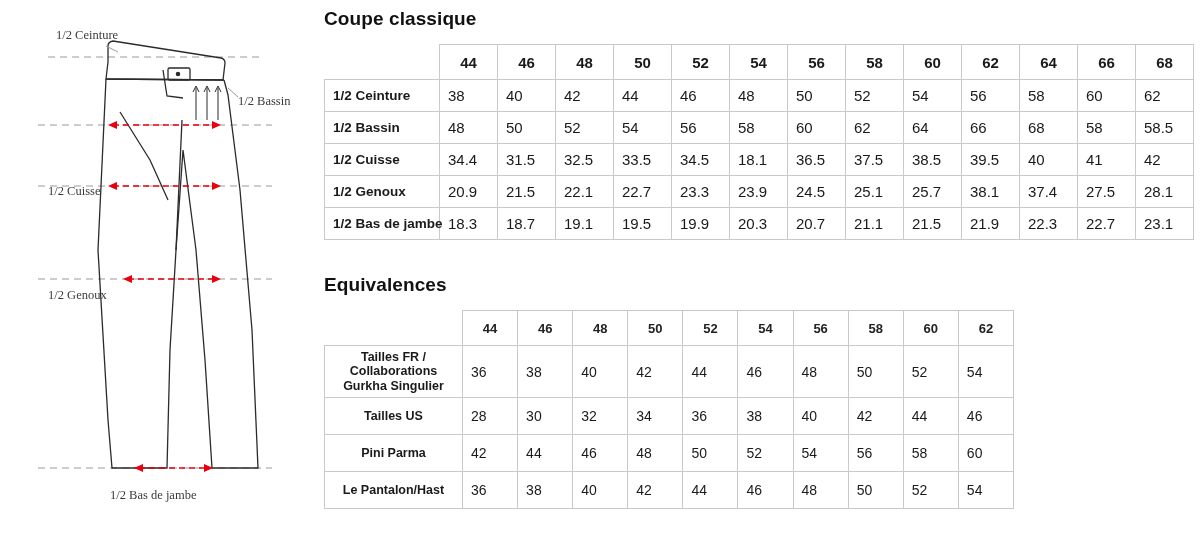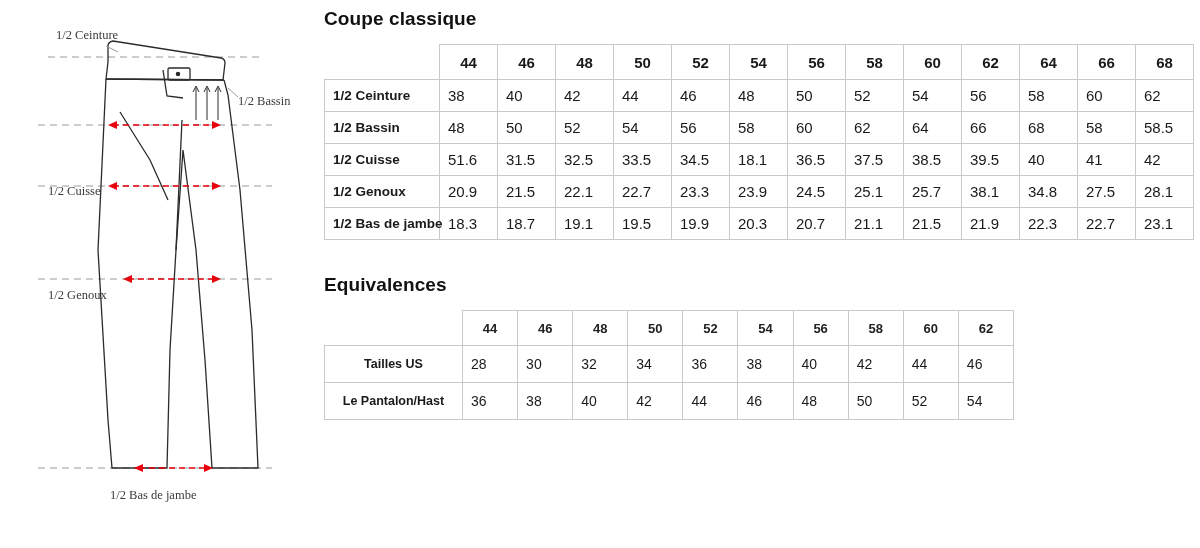--- a/index.html
+++ b/index.html
@@ -275,21 +275,21 @@
           <td>60</td>
           <td>62</td>
           <td>64</td>
           <td>66</td>
           <td>68</td>
           <td>58</td>
           <td>58.5</td>
         </tr>
         <tr>
           <th class="rowhead">1/2 Cuisse</th>
-          <td>51.6</td>
+          <td>34.4</td>
           <td>31.5</td>
           <td>32.5</td>
           <td>33.5</td>
           <td>34.5</td>
           <td>18.1</td>
           <td>36.5</td>
           <td>37.5</td>
           <td>38.5</td>
           <td>39.5</td>
           <td>40</td>
@@ -301,21 +301,21 @@
           <td>20.9</td>
           <td>21.5</td>
           <td>22.1</td>
           <td>22.7</td>
           <td>23.3</td>
           <td>23.9</td>
           <td>24.5</td>
           <td>25.1</td>
           <td>25.7</td>
           <td>38.1</td>
-          <td>34.8</td>
+          <td>37.4</td>
           <td>27.5</td>
           <td>28.1</td>
         </tr>
         <tr>
           <th class="rowhead">1/2 Bas de jambe</th>
           <td>18.3</td>
           <td>18.7</td>
           <td>19.1</td>
           <td>19.5</td>
           <td>19.9</td>
@@ -358,31 +358,57 @@
             <th>52</th>
             <th>54</th>
             <th>56</th>
             <th>58</th>
             <th>60</th>
             <th>62</th>
           </tr>
         </thead>
         <tbody>
           <tr>
+            <th class="rowhead">Tailles FR / Collaborations Gurkha Singulier</th>
+            <td>36</td>
+            <td>38</td>
+            <td>40</td>
+            <td>42</td>
+            <td>44</td>
+            <td>46</td>
+            <td>48</td>
+            <td>50</td>
+            <td>52</td>
+            <td>54</td>
+          </tr>
+          <tr>
             <th class="rowhead">Tailles US</th>
             <td>28</td>
             <td>30</td>
             <td>32</td>
             <td>34</td>
             <td>36</td>
             <td>38</td>
             <td>40</td>
             <td>42</td>
             <td>44</td>
             <td>46</td>
+          </tr>
+          <tr>
+            <th class="rowhead">Pini Parma</th>
+            <td>42</td>
+            <td>44</td>
+            <td>46</td>
+            <td>48</td>
+            <td>50</td>
+            <td>52</td>
+            <td>54</td>
+            <td>56</td>
+            <td>58</td>
+            <td>60</td>
           </tr>
           <tr>
             <th class="rowhead">Le Pantalon/Hast</th>
             <td>36</td>
             <td>38</td>
             <td>40</td>
             <td>42</td>
             <td>44</td>
             <td>46</td>
             <td>48</td>

